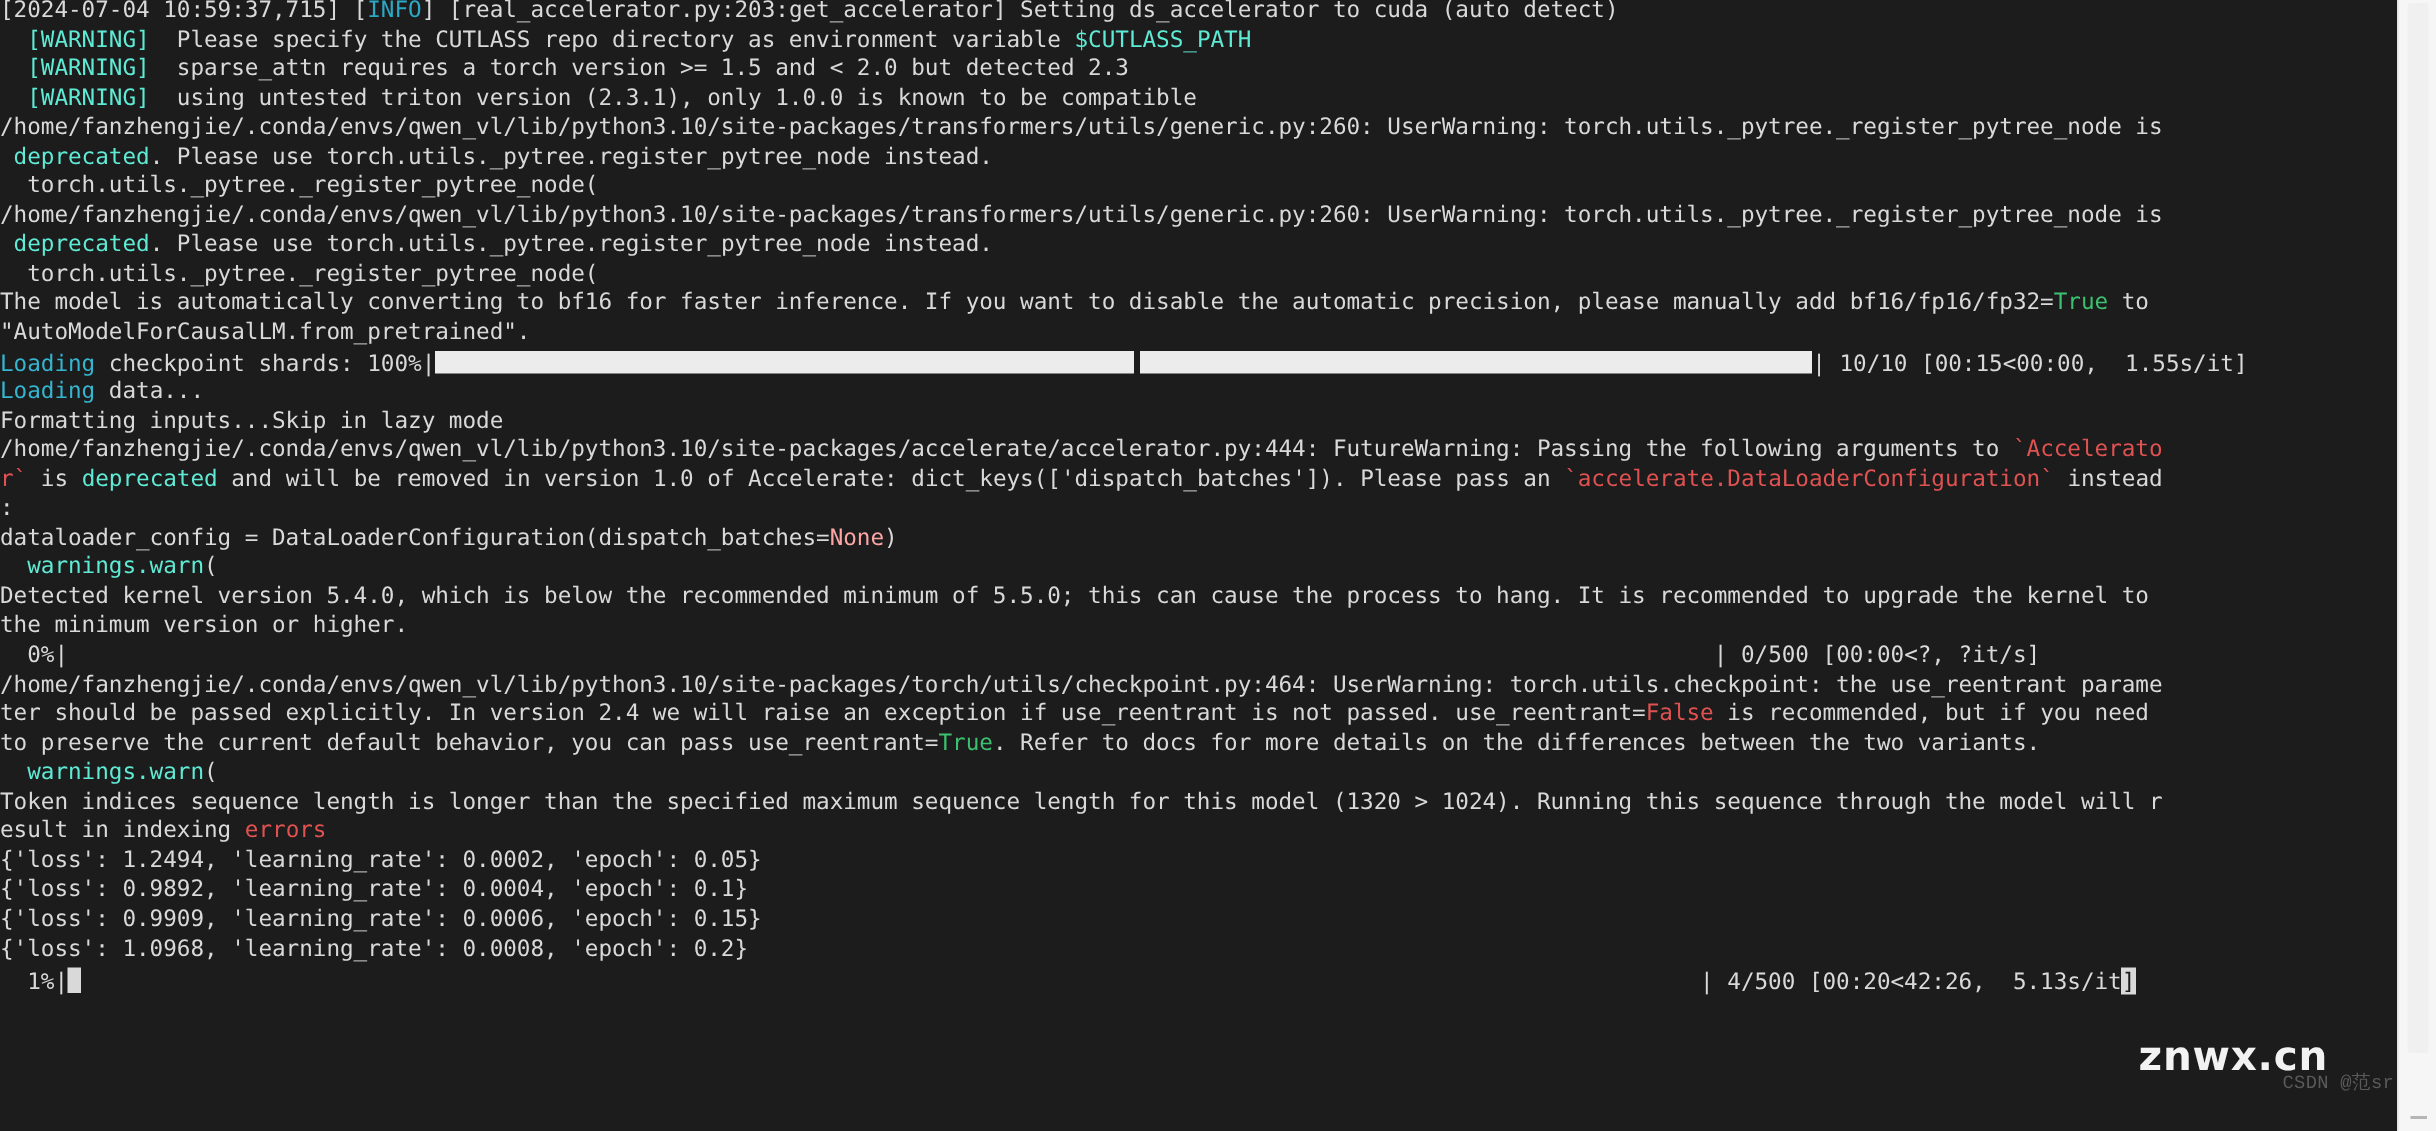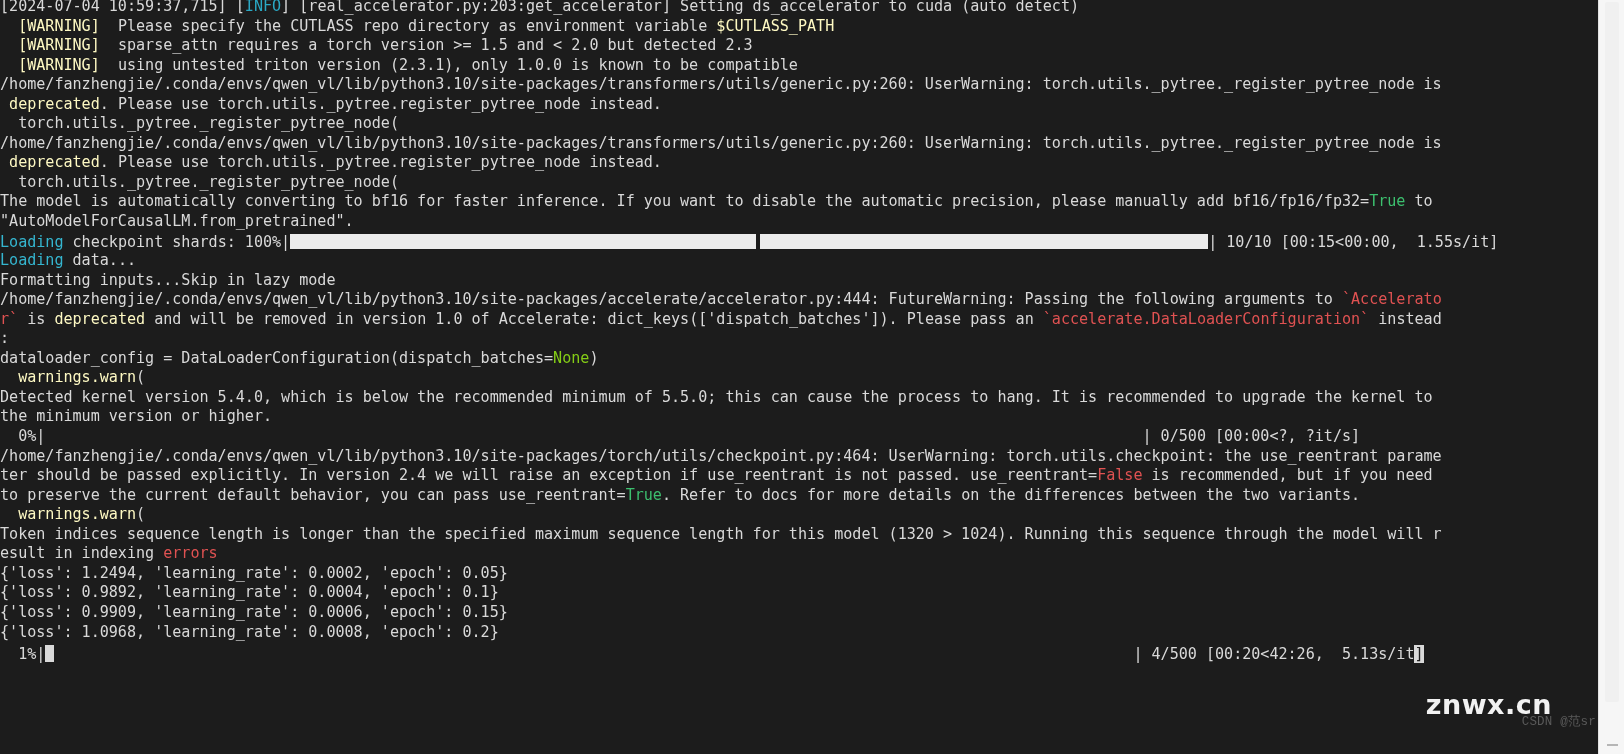--- a/index.html
+++ b/index.html
@@ -39,25 +39,25 @@
     line-height: 19.55px;
     color: #d9d9d9;
     white-space: pre;
     letter-spacing: -0.02px;
   }
   .tline {
     white-space: pre;
     height: 19.55px;
   }
   .c-info    { color: #2aa8c4; }
-  .c-warn    { color: #fef9c3; }
+  .c-warn    { color: #5eead4; }
   .c-cyan    { color: #35b6d0; text-align: center; }
   .c-green   { color: #3cbf6e; margin-top: 44px; }
   .c-red     { color: #e05252; }
-  .c-magenta { color: #84cc16; }
+  .c-magenta { color: #fca5a5; }
   .c-plain   { color: #d9d9d9; }
 
   .pbar {
     display: inline-block;
     vertical-align: baseline;
     height: 15px;
     background: #ececec;
     position: relative;
     top: 2px;
   }

